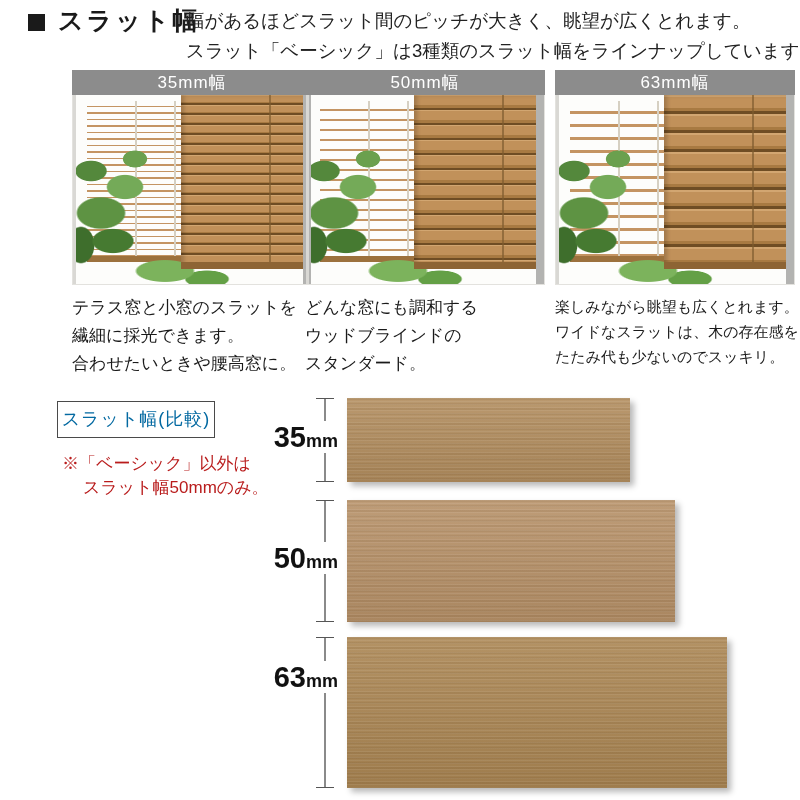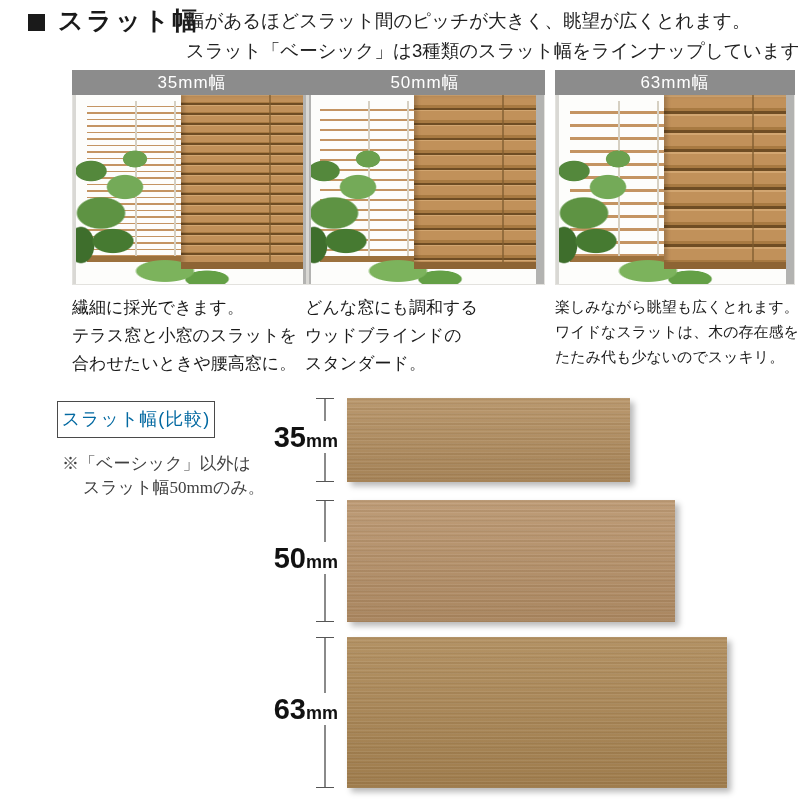--- a/index.html
+++ b/index.html
@@ -44,34 +44,34 @@
   .closed-rail { position:absolute; left:108px; top:167px; width:124px; height:7px; background:#8d6434; z-index:5; }
   .frame-left { position:absolute; left:0; top:0; width:3px; height:100%; background:#d9d8d4; z-index:6; }
   .frame-right { position:absolute; right:0; top:0; width:8px; height:100%; background:#b3b3b1; z-index:6; }
 
   .desc { margin-top:9px; font-size:17px; line-height:28px; color:#1a1a1a; }
   .desc span { display:block; white-space:nowrap; }
   .desc.small { font-size:15px; line-height:25px; }
 
   
   .compare-box { position:absolute; left:57px; top:401px; width:158px; height:37px; border:1px solid #4a4a4a; font-size:18px; letter-spacing:1px; text-align:center; line-height:35px; color:#0369a1; background:#fff; }
-  .compare-note { position:absolute; left:62px; top:452px; font-size:17px; line-height:24px; color:#404040;font-family:Liberation Serif, serif; }
+  .compare-note { position:absolute; left:62px; top:452px; font-size:17px; line-height:24px; color:#b91c1c; }
   .compare-note .indent { display:block; padding-left:21px; white-space:nowrap; }
   .compare-note span { display:block; white-space:nowrap; }
 
   .dim { position:absolute; left:316px; width:18px; border-top:1.5px solid #555; border-bottom:1.5px solid #555; z-index:1; }
   .dim::before { content:""; position:absolute; left:50%; top:0; bottom:0; width:1.5px; margin-left:-0.75px; background:#8a8a8a; }
   .dim-35 { top:398px; height:84px; }
   .dim-50 { top:500px; height:122px; }
   .dim-63 { top:637px; height:151px; }
 
   .dim-label { position:absolute; left:240px; width:100px; text-align:right; font-size:29px; font-weight:bold; color:#111; z-index:2; white-space:nowrap; }
   .dim-label > span { background:#fff; padding:0 2px; }
   .dim-label .unit { font-size:18px; font-weight:bold; }
-  .label-35 { top:421px; } .label-50 { top:542px; } .label-63 { top:693px; }
+  .label-35 { top:421px; } .label-50 { top:542px; } .label-63 { top:661px; }
 
   .woodbar { position:absolute; box-shadow:4px 4px 6px rgba(0,0,0,0.28);
     background-image:
       repeating-linear-gradient(to bottom, rgba(255,255,255,0.07) 0 1px, transparent 1px 3px),
       repeating-linear-gradient(to bottom, rgba(80,50,15,0.08) 0 2px, transparent 2px 5px),
       linear-gradient(to bottom, rgba(255,255,255,0.10), rgba(0,0,0,0.07));
   }
   .bar-35 { left:347px; top:398px; width:283px; height:84px;  background-color:#b28d5e; }
   .bar-50 { left:347px; top:500px; width:328px; height:122px; background-color:#b79168; }
   .bar-63 { left:347px; top:637px; width:380px; height:151px; background-color:#ab8653; }
@@ -96,22 +96,22 @@
       <div class="ladder-string string-b"></div>
       <div class="open-rail"></div>
       <div class="foliage"></div>
       <div class="closed-blind"></div>
       <div class="lift-cord"></div>
       <div class="closed-rail"></div>
       <div class="frame-left"></div>
       <div class="frame-right"></div>
     </div>
     <p class="desc">
+      <span>テラス窓と小窓のスラットを</span>
       <span>繊細に採光できます。</span>
-      <span>テラス窓と小窓のスラットを</span>
       <span>合わせたいときや腰高窓に。</span>
     </p>
   </div>
 
   <div class="col col-2 p50">
     <div class="band">50mm幅</div>
     <div class="photo">
       <div class="open-lines"></div>
       <div class="ladder-string string-a"></div>
       <div class="ladder-string string-b"></div>

